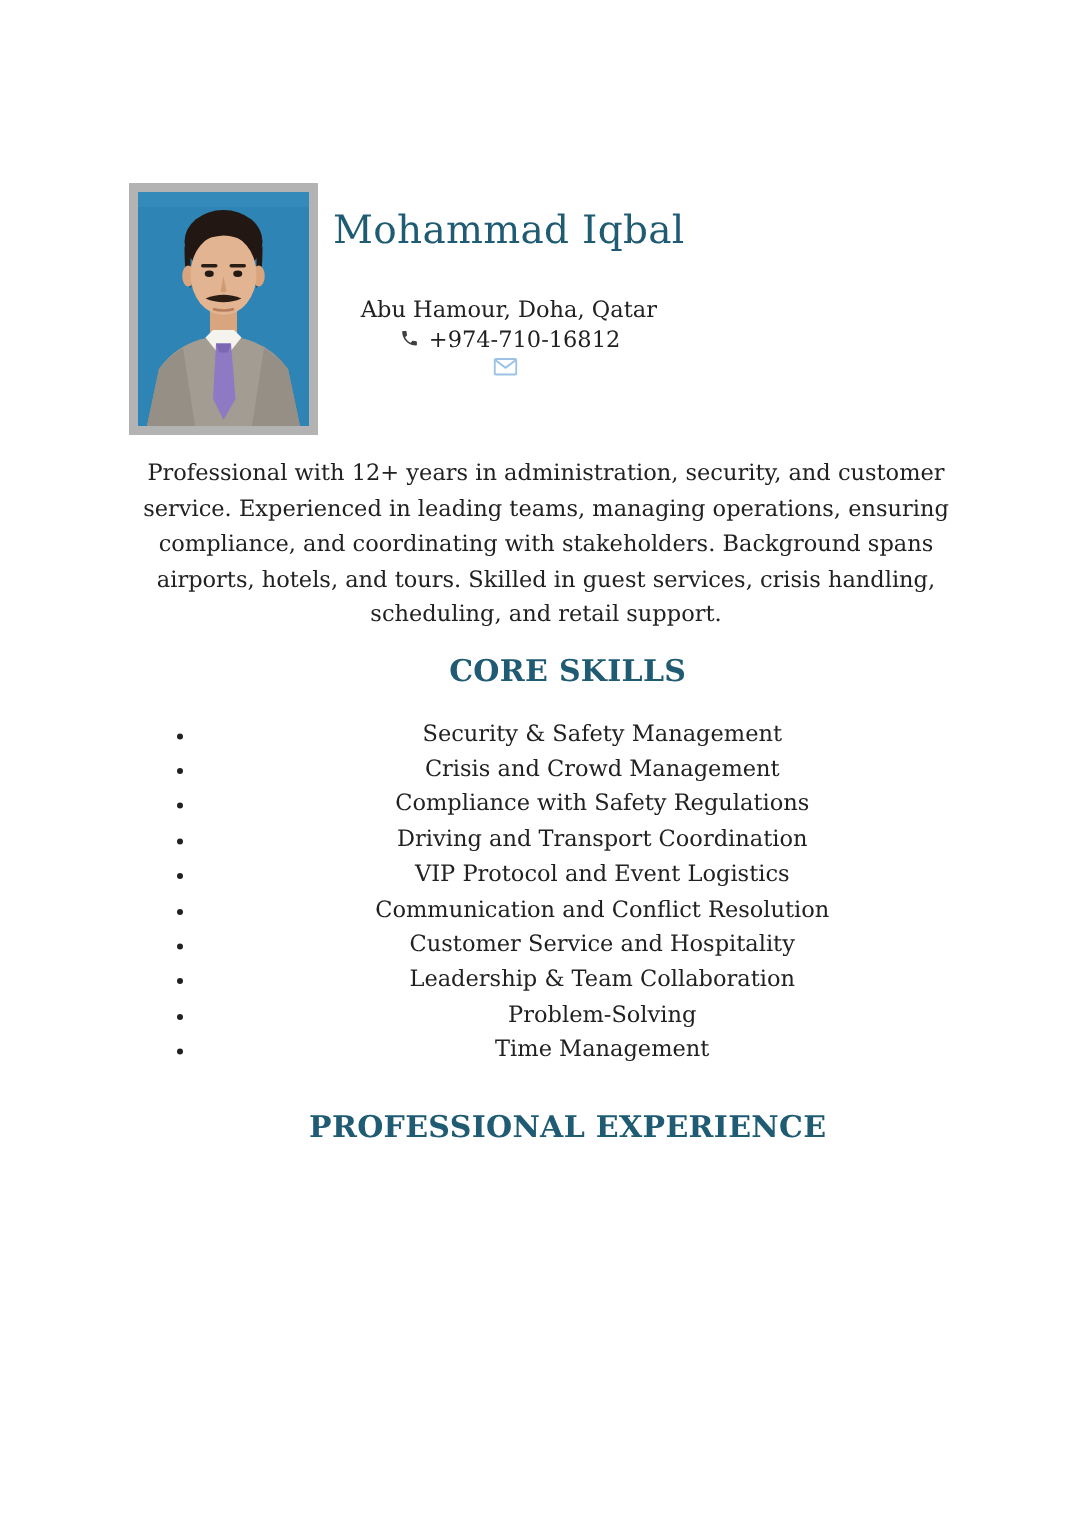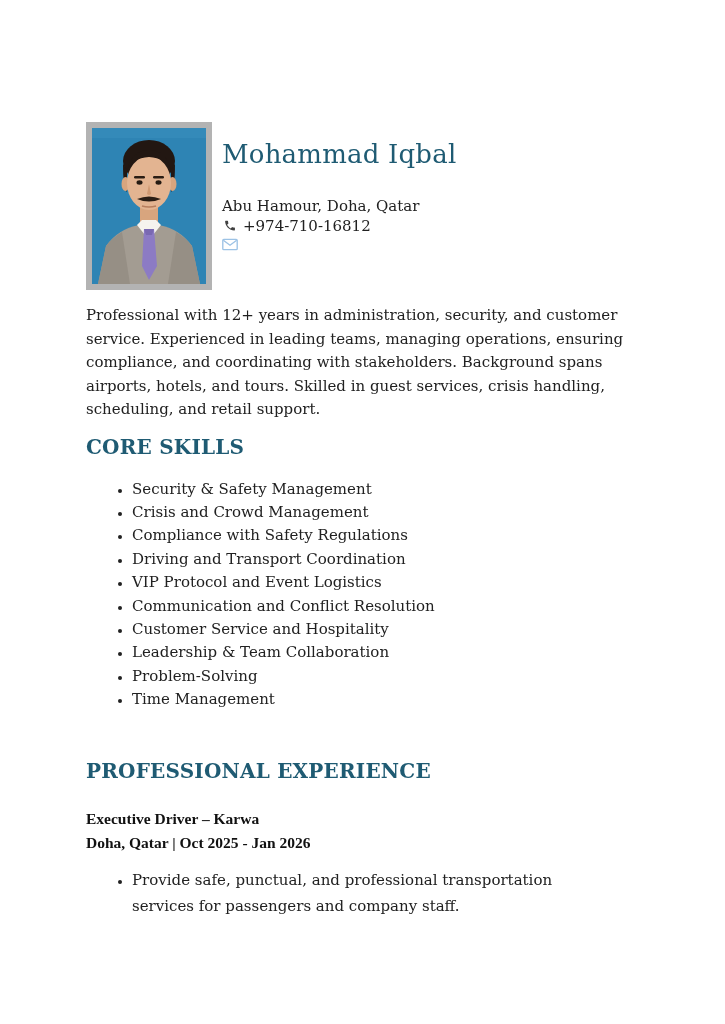--- a/index.html
+++ b/index.html
@@ -6,21 +6,21 @@
   html,body { background:#ffffff; }
   .page {
     position:relative;
     width:725px; height:1024px;
     margin:0 auto;
     background:#ffffff;
     font-family:"DejaVu Serif", serif;
     color:var(--body-text, #212121);
     overflow:hidden;
   }
-  .content { padding:122px 54px 0 86px; }
+  .content { padding:122px 54px 0 86px;text-align:center; }
 
   
   .header { display:flex; align-items:flex-start; }
   .photo-frame {
     width:126px; height:168px;
     border:6px solid var(--photo-border, #b3b3b3);
     background:var(--photo-background, #2e84b4);
     flex:0 0 auto;
     box-shadow: inset 0 0 0 1px rgba(255,255,255,.55);
   }
@@ -50,21 +50,21 @@
     max-width:556px;
   }
   .skills-heading { margin-top:13px; }
   .skills-list {
     margin:19px 0 0 0;
     padding-left:46px;
     font-size:15px; line-height:23.4px;
     list-style-type:disc;
   }
   .skills-list li::marker { font-size:12px; }
-  .experience-heading { margin-top:47px; }
+  .experience-heading { margin-top:27px; }
   .job-title, .job-meta {
     font-family:"Liberation Serif", serif;
     font-weight:bold;
     font-size:15.5px; line-height:24px;
     color:#111111;
   }
   .job-title { margin-top:24px; }
   .job-bullets {
     margin:12px 0 0 0;
     padding-left:46px;
@@ -152,22 +152,15 @@
         <li>Driving and Transport Coordination</li>
         <li>VIP Protocol and Event Logistics</li>
         <li>Communication and Conflict Resolution</li>
         <li>Customer Service and Hospitality</li>
         <li>Leadership &amp; Team Collaboration</li>
         <li>Problem-Solving</li>
         <li>Time Management</li>
       </ul>
 
     <div class="section-heading experience-heading">PROFESSIONAL EXPERIENCE</div>
-    <div>
-      <div class="job-title">Executive Driver – Karwa</div>
-      <div class="job-meta">Doha, Qatar | Oct 2025 - Jan 2026</div>
-      <ul class="job-bullets">
-          <li>Provide safe, punctual, and professional transportation services for passengers and company staff.</li>
-        </ul>
-    </div>
 
   </div>
 </div>
 
 </body></html>

